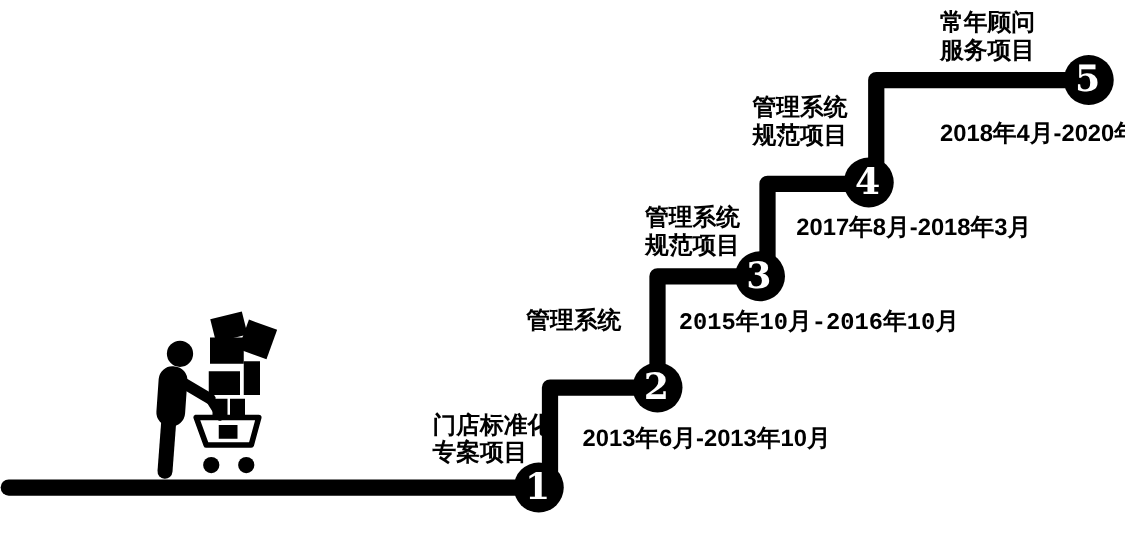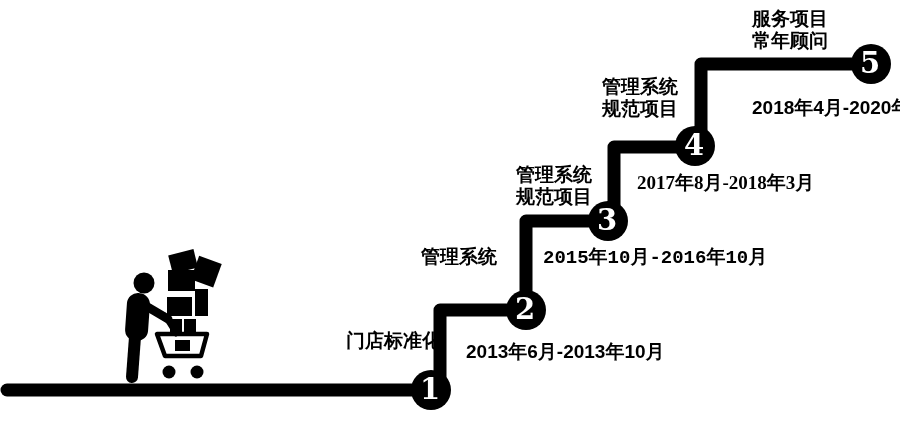--- a/index.html
+++ b/index.html
@@ -67,21 +67,21 @@
 
   .label.l1 { left: 301px; top: 330px; margin-left: 45px; }
   .label.l2 { left: 421px; top: 246px; }
   .label.l3 { left: 516px; top: 164px; }
   .label.l4 { left: 602px; top: 76px; }
   .label.l5 { left: 752px; top: 8px; }
 
   .date.d1 { left: 218px; top: 412px; }
   .date.d2 { left: 466px; top: 341px; }
   .date.d3 { left: 543px; top: 248px; font-family: Liberation Mono, monospace; }
-  .date.d4 { left: 637px; top: 172px; font-family: Liberation Serif, serif; }
+  .date.d4 { left: 637px; top: 172px; }
   .date.d5 { left: 752px; top: 97px; }
 </style>
 </head>
 <body>
 
 <div id="canvas">
 
   <svg class="track-svg" width="900" height="439" viewBox="0 0 900 439">
 
     <path d="M7 390 H431" stroke="#000000" stroke-width="13" stroke-linecap="round" fill="none"></path>
@@ -113,20 +113,21 @@
       <rect x="59" y="50" width="25" height="19"></rect>
       <rect x="87" y="42" width="13" height="27"></rect>
       <rect x="62" y="72" width="12" height="17"></rect>
       <rect x="76" y="72" width="12" height="17"></rect>
       <rect x="67" y="93" width="15" height="11"></rect>
     </g>
   </svg>
 
   <div class="label l1">
     <span>门店标准化</span>
+    <span>专案项目</span>
   </div>
   <div class="node n1">
     <span>1</span>
   </div>
 
   <div class="label l2">
     <span>管理系统</span>
   </div>
   <div class="node n2">
     <span>2</span>
@@ -145,21 +146,21 @@
   <div class="label l4">
     <span>管理系统</span>
     <span>规范项目</span>
   </div>
   <div class="node n4">
     <span>4</span>
   </div>
   <div class="date d4">2017年8月-2018年3月</div>
 
   <div class="label l5">
+    <span>常年顾问</span>
     <span>服务项目</span>
-    <span>常年顾问</span>
   </div>
   <div class="node n5">
     <span>5</span>
   </div>
   <div class="date d5">2018年4月-2020年</div>
 
 </div>
 
 </body></html>

